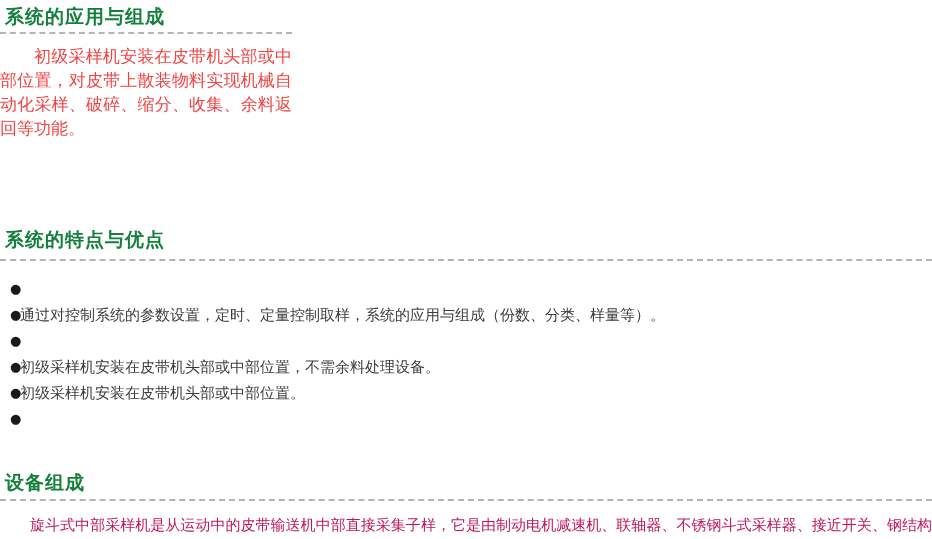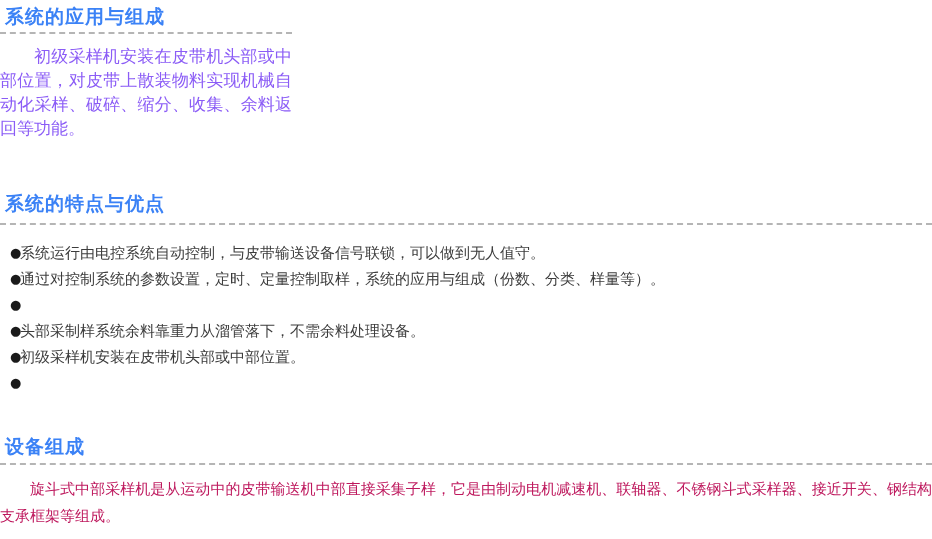--- a/index.html
+++ b/index.html
@@ -8,45 +8,45 @@
     background: #ffffff;
     font-family: "DejaVu Sans", "Liberation Sans", sans-serif;
     overflow: hidden;
   }
   .page { width: 932px; height: 539px; position: relative; }
 
   .sec-heading {
     font-size: 19px;
     line-height: 22px;
     font-weight: bold;
-    color: #3b82f6;
+    color: #15803d;
     letter-spacing: 1px;
     padding-left: 5px;
   }
   .divider {
     border: none;
     border-top: 2px dashed #b5b5b5;
     height: 0;
   }
 
   
   .sec1 { padding-top: 5px; }
   .sec1 .divider { width: 292px; margin-top: 5px; }
   .sec1 .body-para {
     width: 292px;
     margin-top: 10px;
     font-size: 17px;
     line-height: 24px;
-    color: #8b5cf6;
+    color: #ef4444;
     text-indent: 2em;
     text-align: justify;
   }
 
   
-  .sec2 { margin-top: 52px; }
+  .sec2 { margin-top: 88px; }
   .sec2 .divider { width: 932px; margin-top: 9px; }
   .bullet-list {
     list-style: none;
     margin-top: 15px;
   }
   .bullet-list li {
     display: flex;
     align-items: flex-start;
     font-size: 15px;
     line-height: 26px;
@@ -85,32 +85,31 @@
     <div class="divider"></div>
     <p class="body-para">初级采样机安装在皮带机头部或中部位置，对皮带上散装物料实现机械自动化采样、破碎、缩分、收集、余料返回等功能。</p>
   </section>
 
   <section class="sec2">
     <h2 class="sec-heading">系统的特点与优点</h2>
     <div class="divider"></div>
     <ul class="bullet-list">
       <li>
         <span class="bullet-dot">●</span>
-        <span>系统运行由电控系统自动控制，与皮带输送设备信号联锁，可以做到无人值守。</span>
       </li>
       <li>
         <span class="bullet-dot">●</span>
         <span>通过对控制系统的参数设置，定时、定量控制取样，系统的应用与组成（份数、分类、样量等）。</span>
       </li>
       <li>
         <span class="bullet-dot">●</span>
       </li>
       <li>
         <span class="bullet-dot">●</span>
-        <span>头部采制样系统余料靠重力从溜管落下，不需余料处理设备。</span>
+        <span>初级采样机安装在皮带机头部或中部位置，不需余料处理设备。</span>
       </li>
       <li>
         <span class="bullet-dot">●</span>
         <span>初级采样机安装在皮带机头部或中部位置。</span>
       </li>
       <li>
         <span class="bullet-dot">●</span>
       </li>
     </ul>
   </section>

